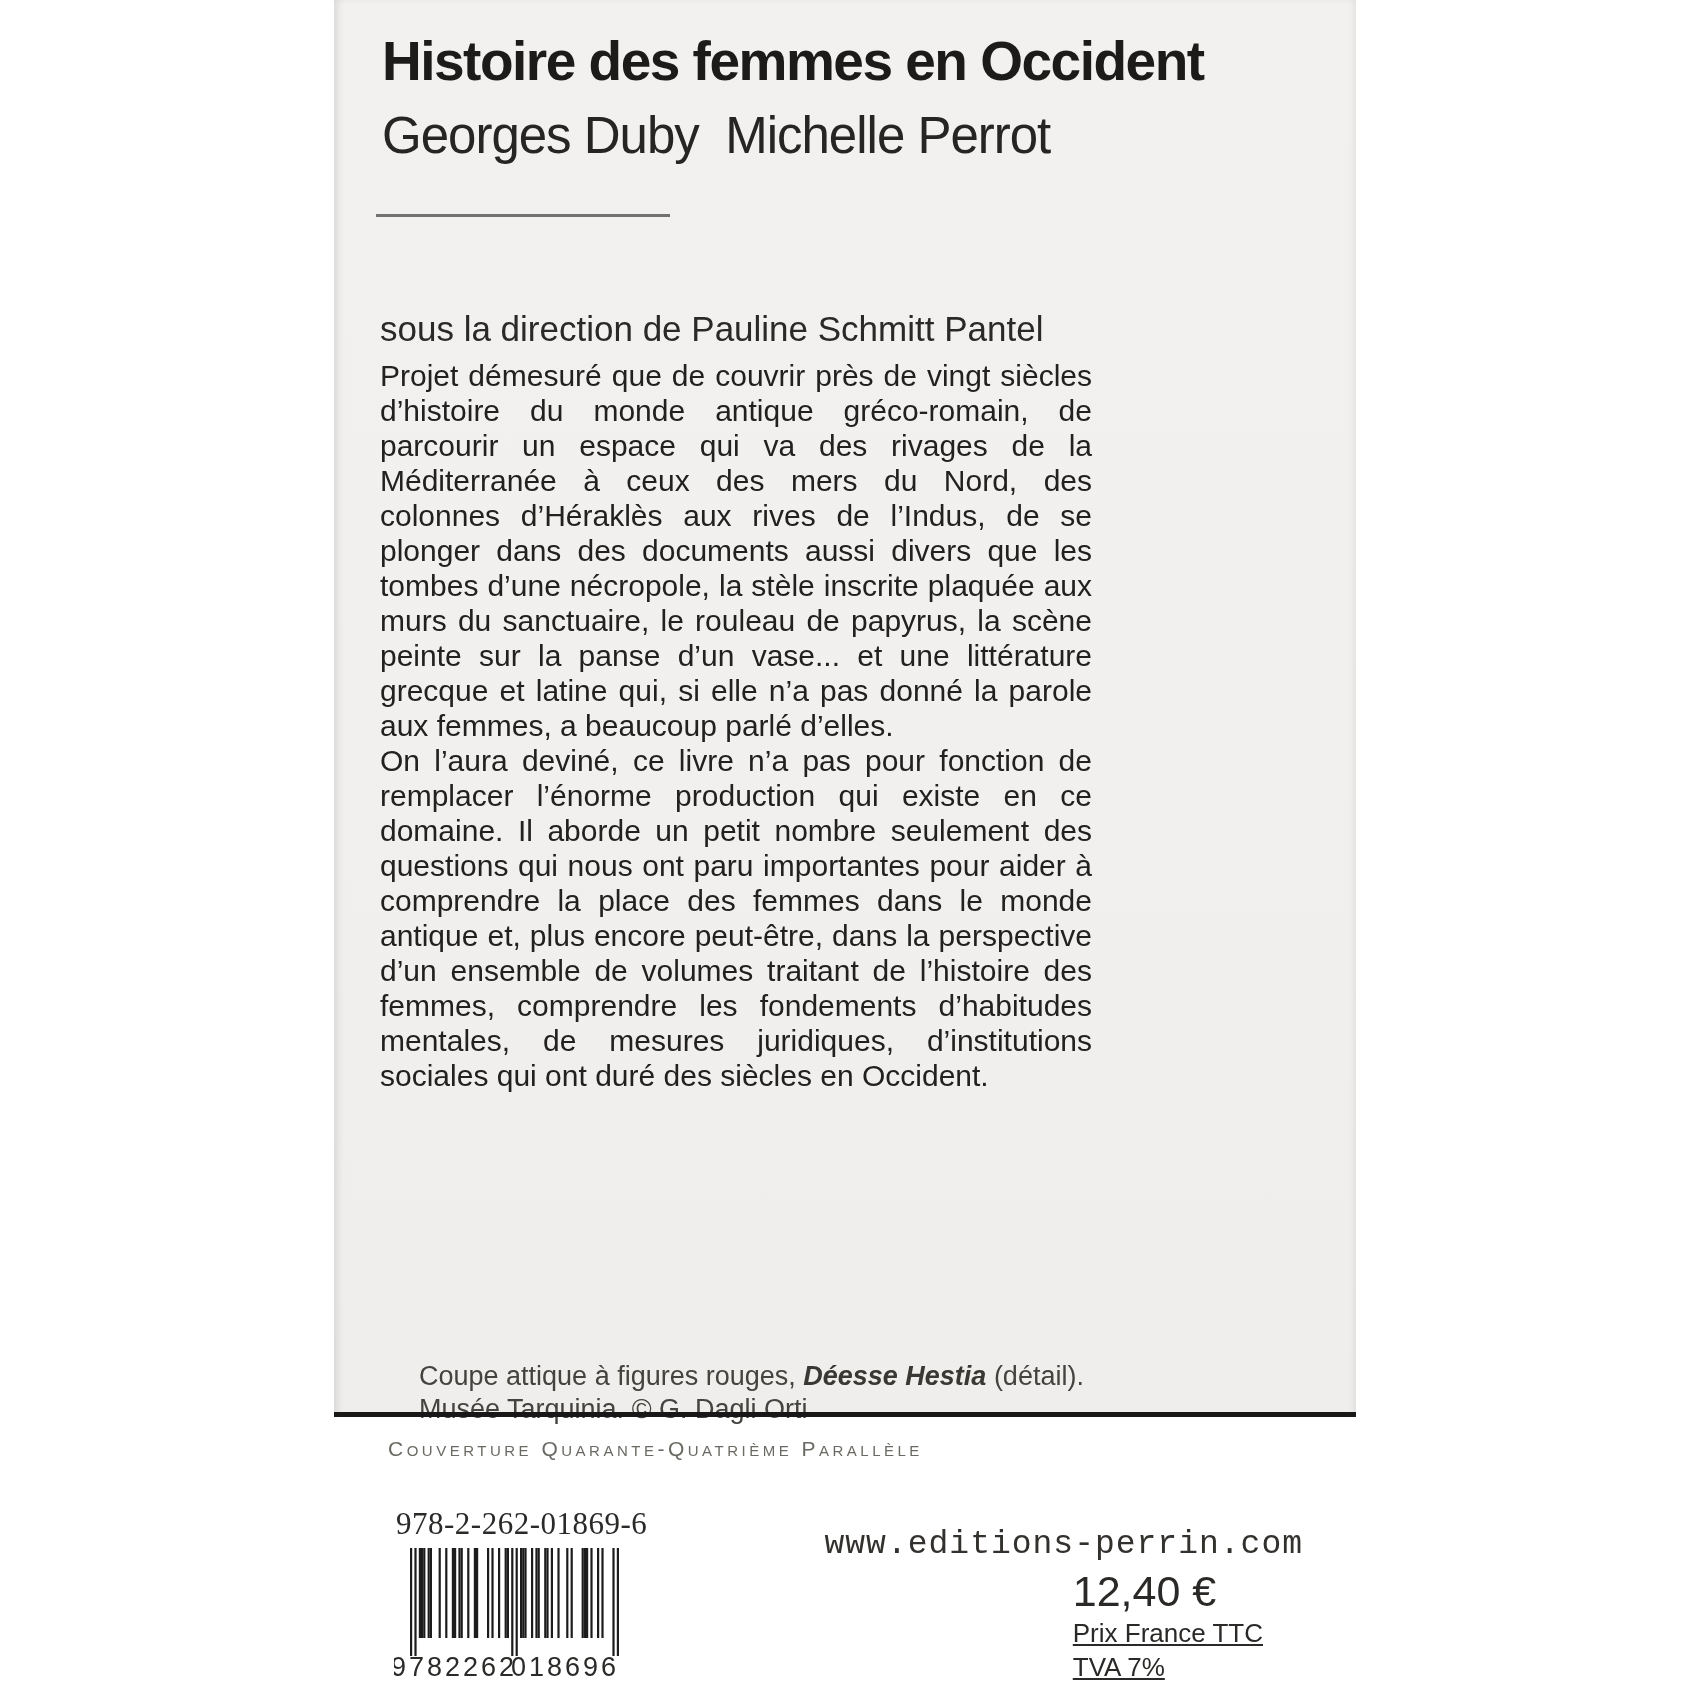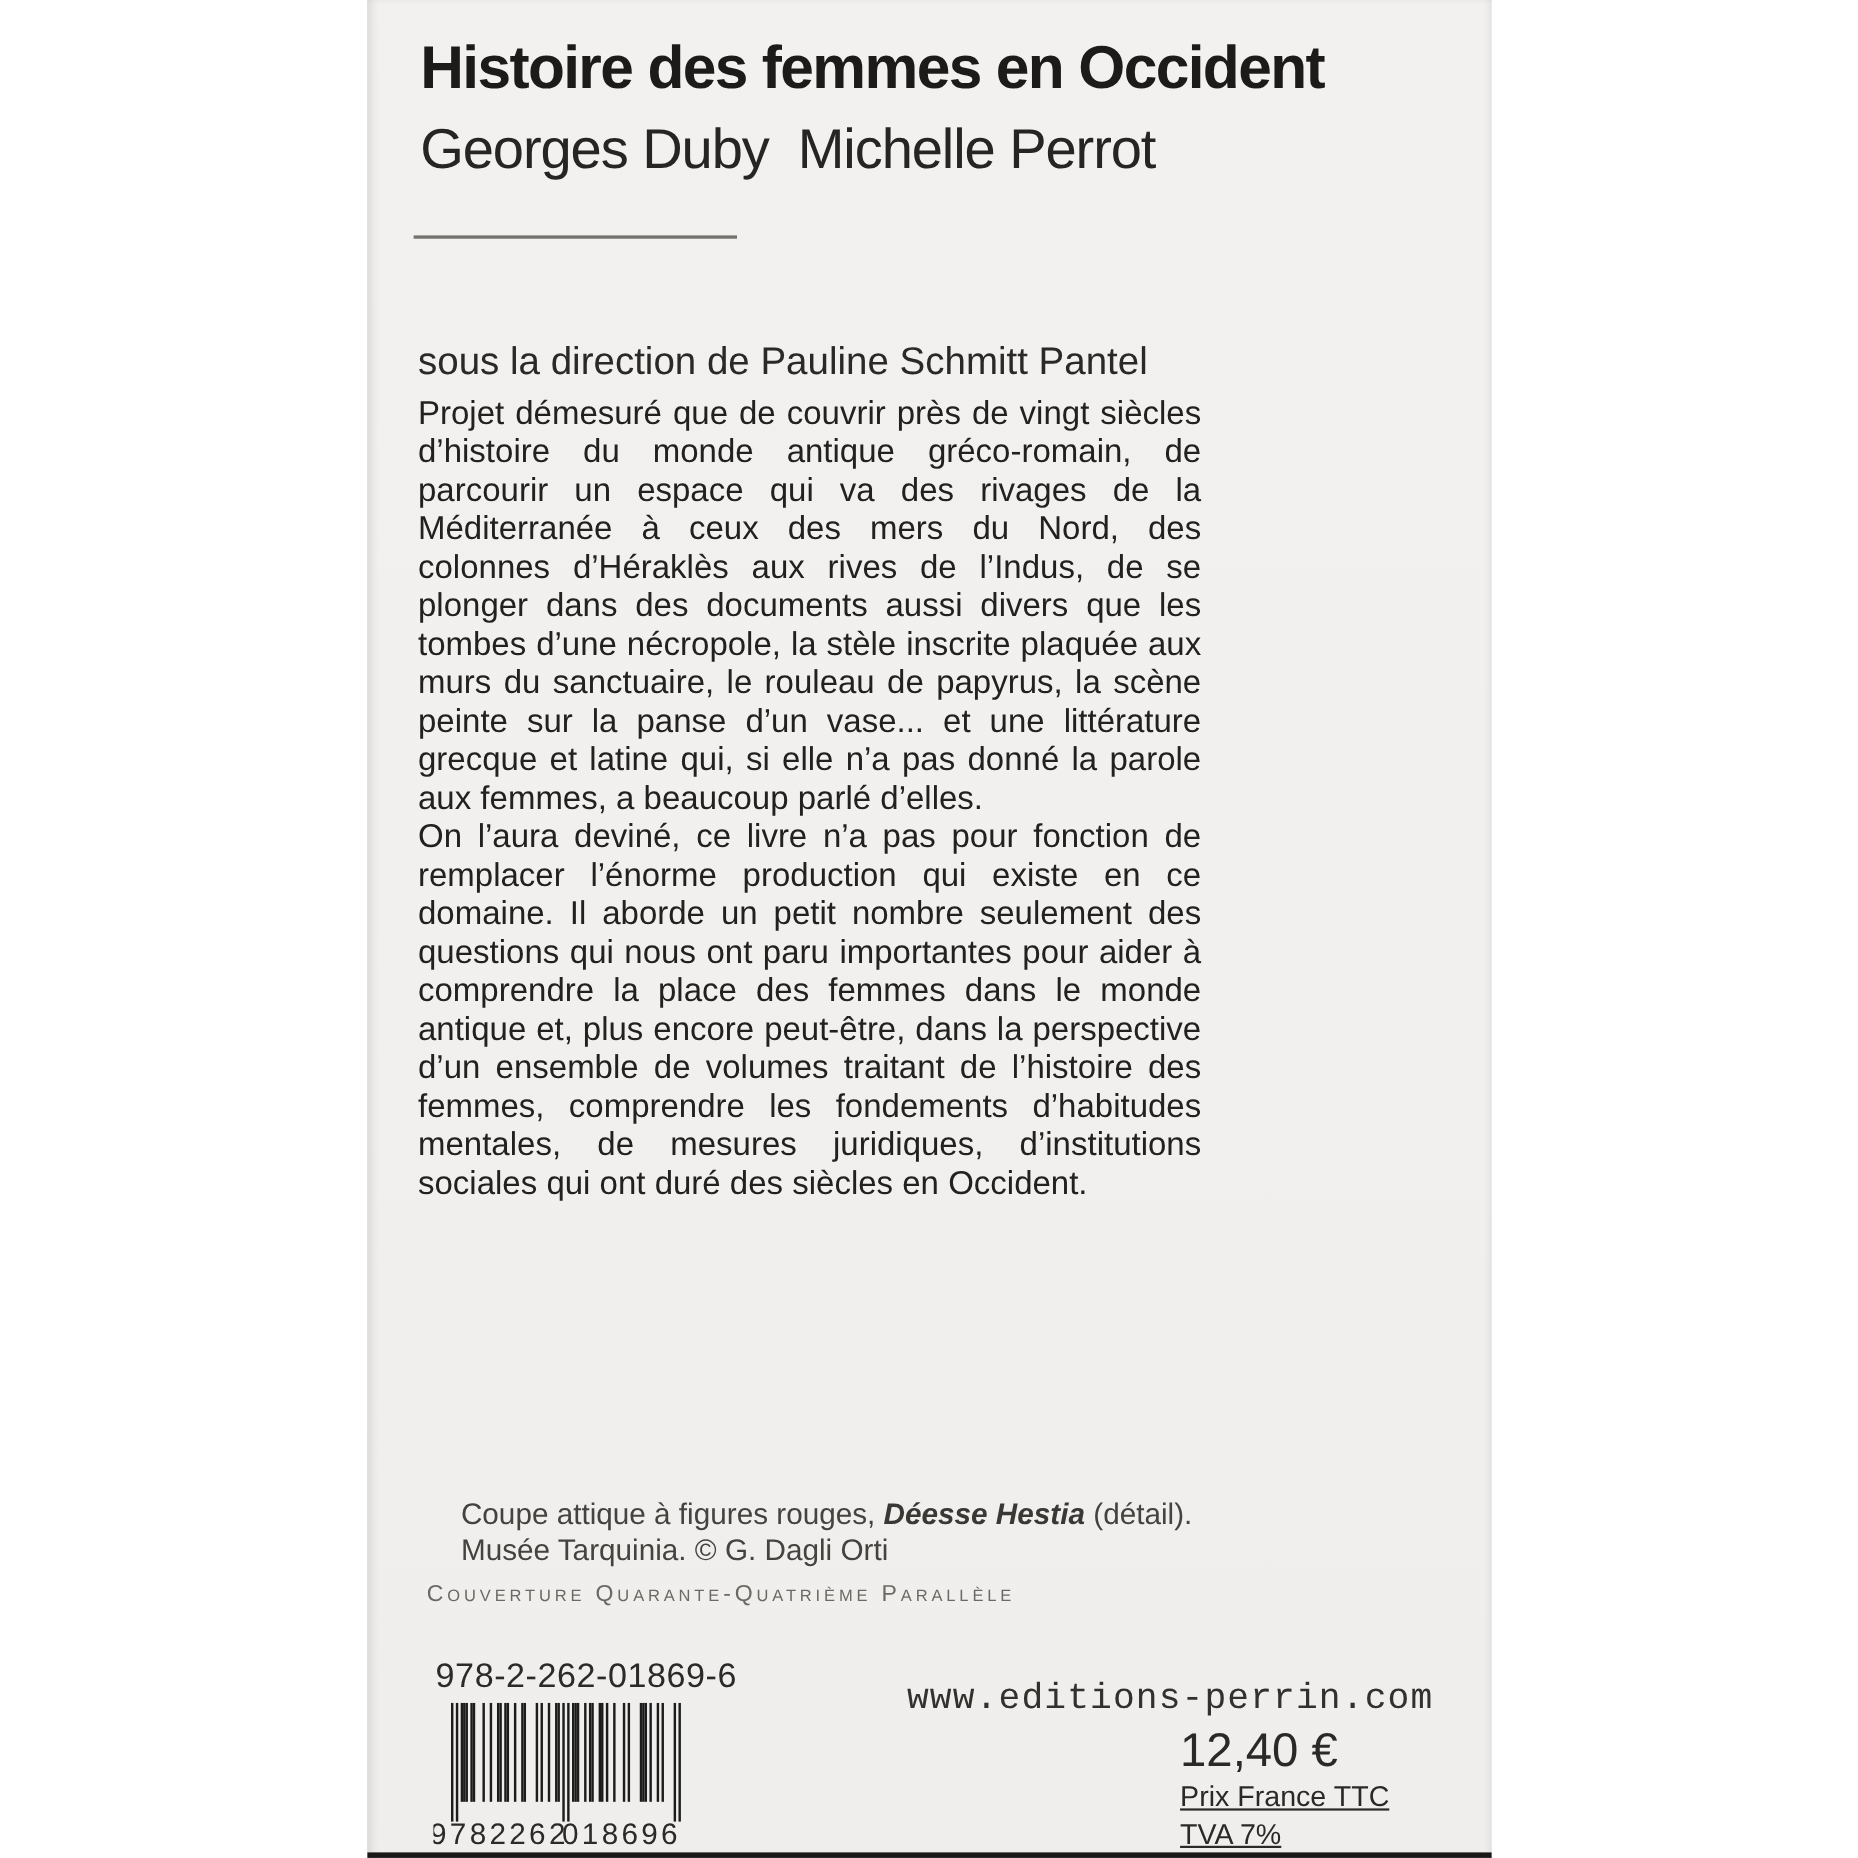--- a/index.html
+++ b/index.html
@@ -13,21 +13,21 @@
     width: 1689px;
     height: 1689px;
     background: #ffffff;
     overflow: hidden;
   }
   .cover {
     position: absolute;
     left: 334px;
     top: 0;
     width: 1022px;
-    height: 1689px;
+    height: 1417px;
     background: linear-gradient(180deg, #f2f1ef 0%, #f1f0ee 55%, #efeeec 100%);
     box-shadow: inset 7px 0 10px -5px rgba(0,0,0,0.13), inset -5px 0 8px -4px rgba(0,0,0,0.09);
   }
   .title {
     position: absolute;
     left: 48px;
     top: 30px;
     margin: 0;
     font-size: 55px;
     line-height: 62px;
@@ -109,20 +109,21 @@
     letter-spacing: 3.5px;
     color: #6b6963;
   }
   .isbn {
     position: absolute;
     left: 62px;
     top: 1506px;
     font-size: 31px;
     letter-spacing: 0.5px;
     color: #2b2a28;
+    font-family: Liberation Serif, serif;
   }
   .barcode {
     position: absolute;
     left: 60px;
     top: 1548px;
     width: 232px;
     height: 132px;
   }
   .website {
     position: absolute;

